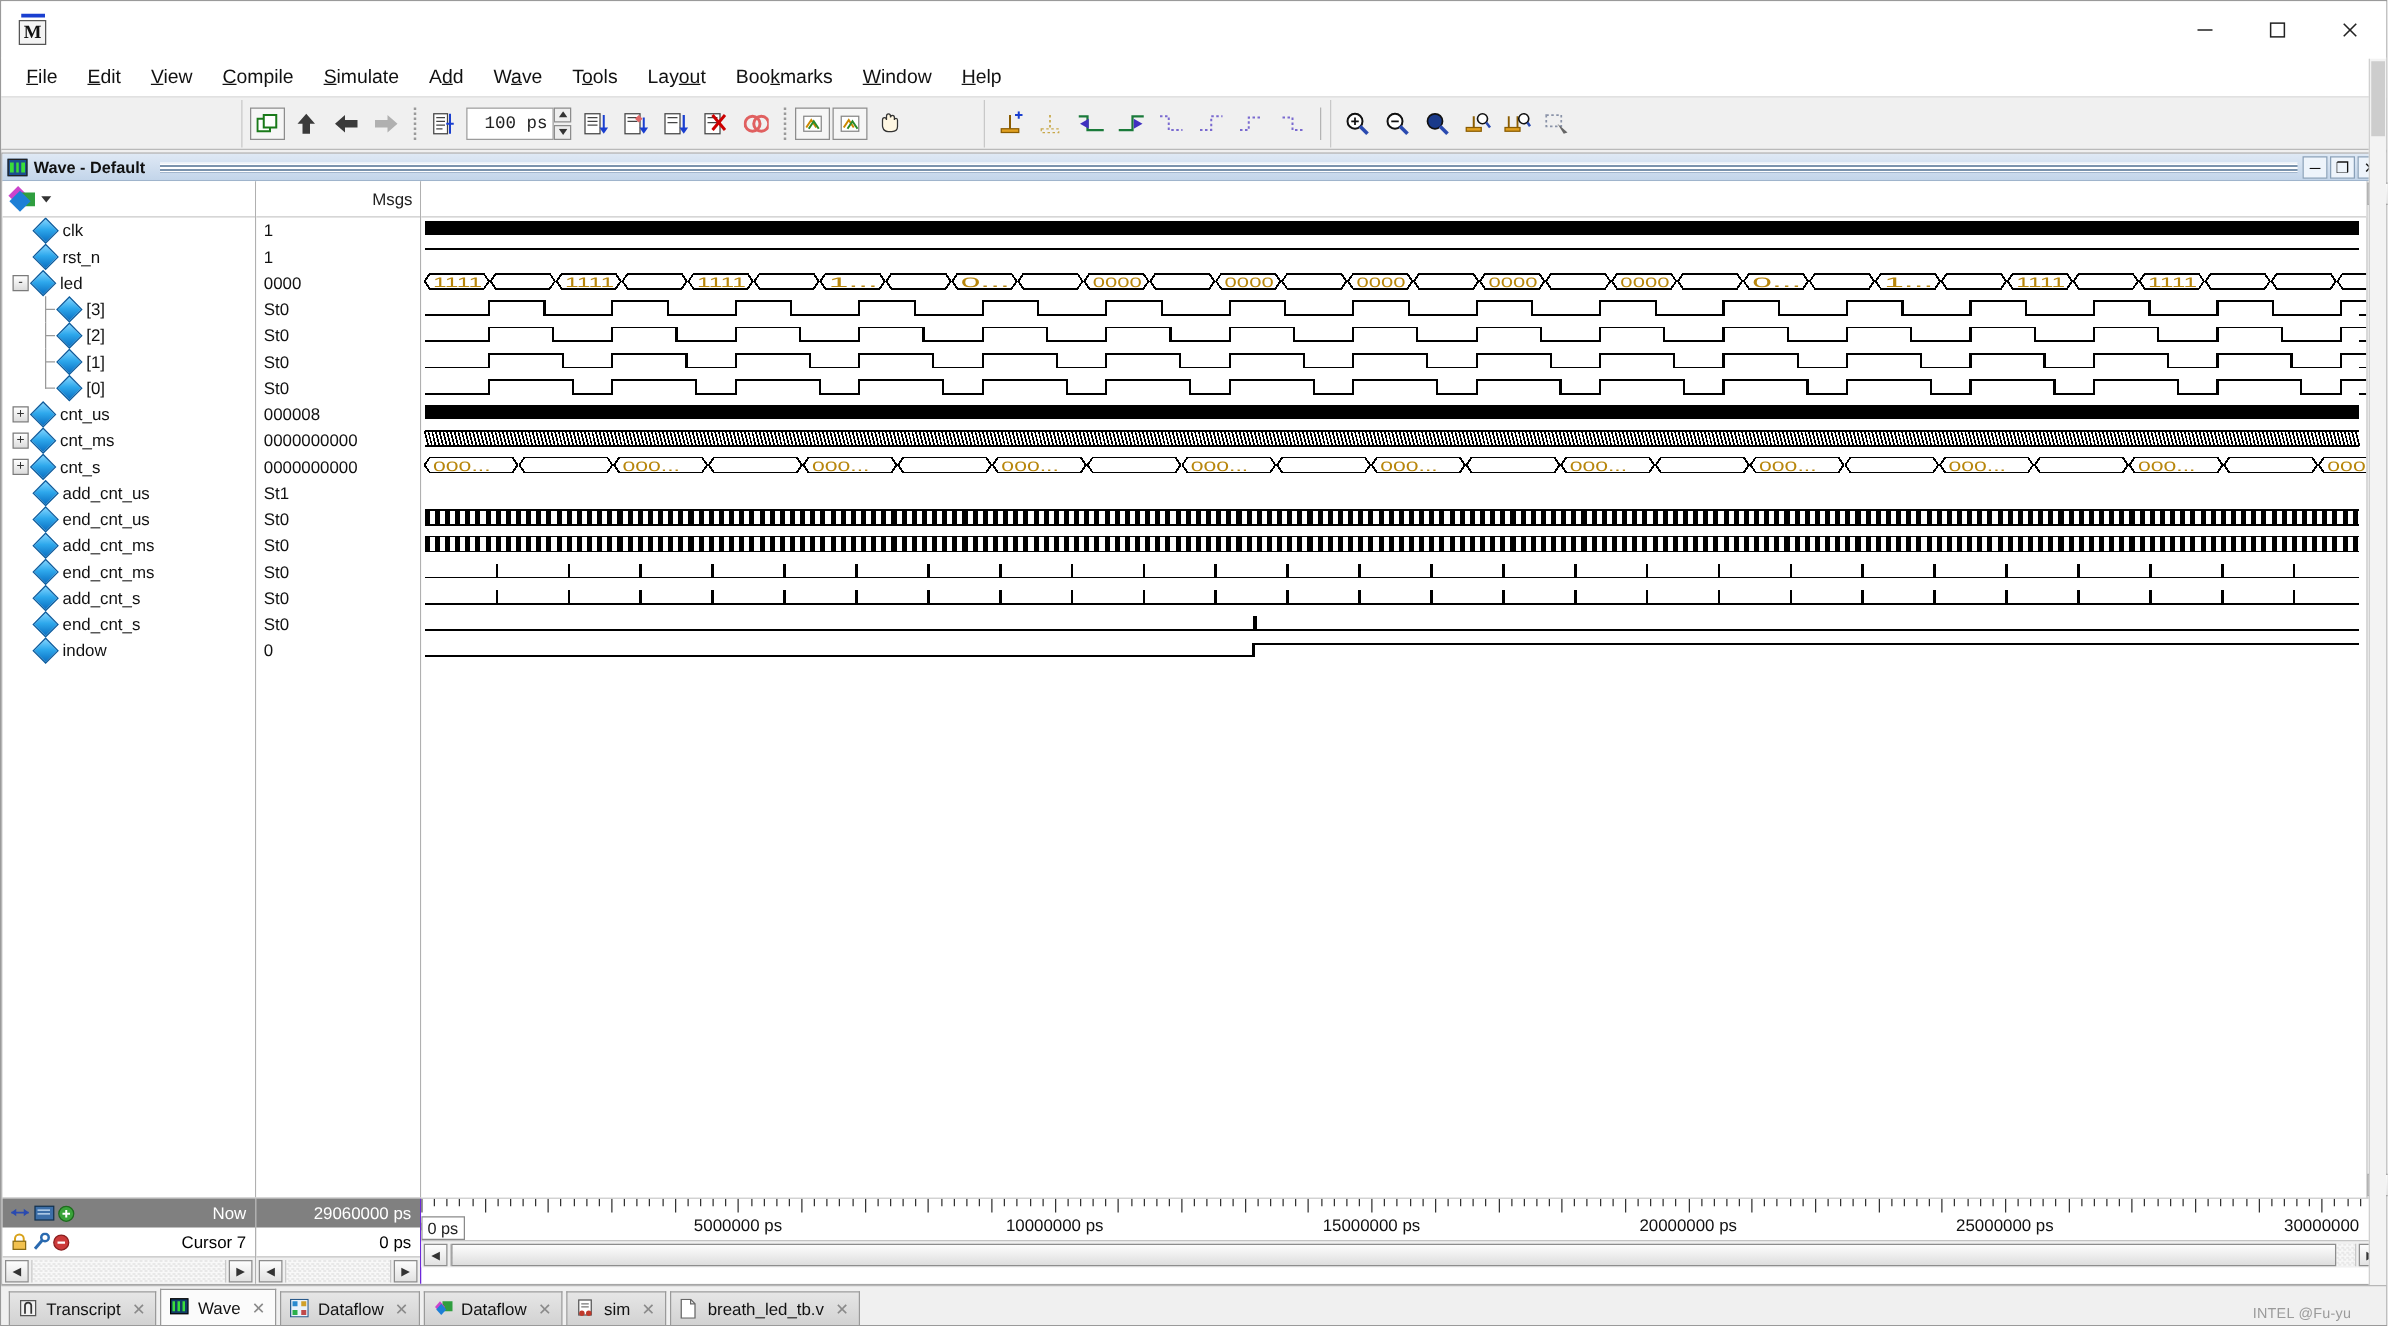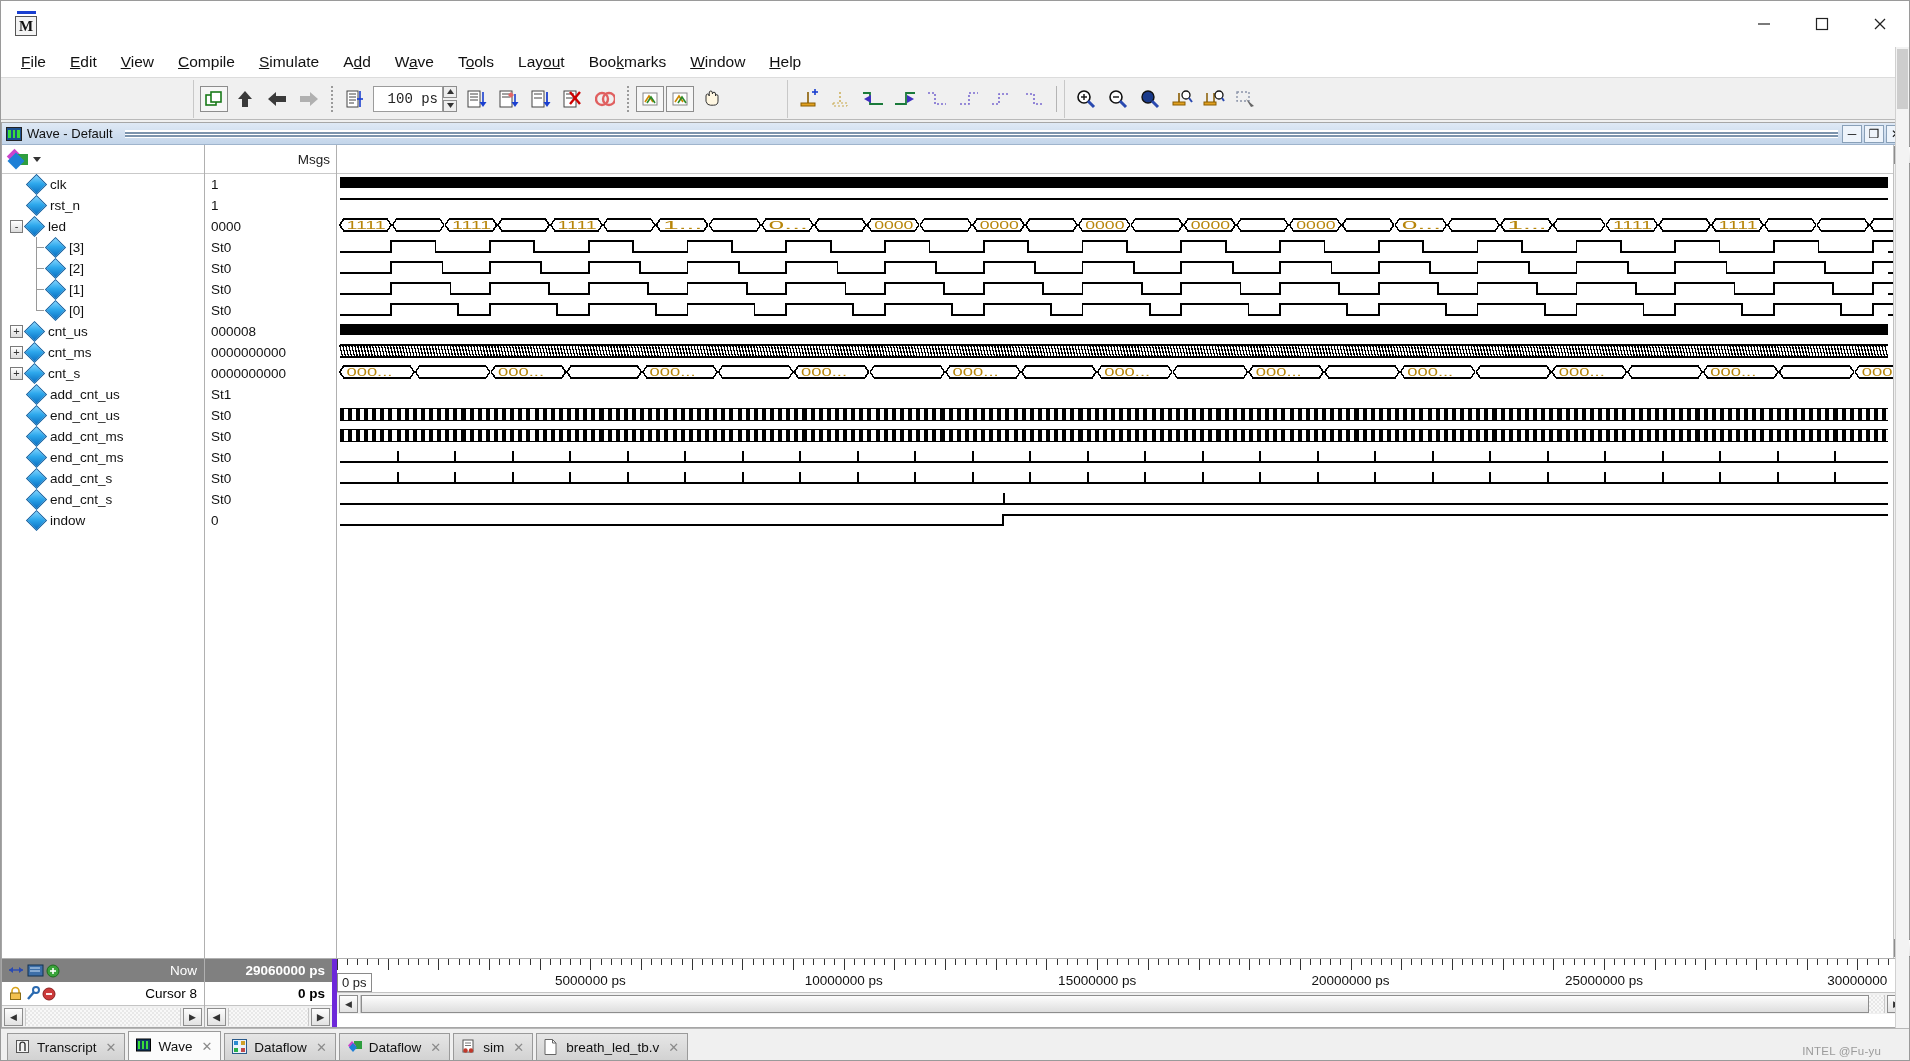--- a/index.html
+++ b/index.html
@@ -127,21 +127,21 @@
   }
   .wave-ticon {
     width: 16px; height: 14px; background: #1c4f8f;
     border: 1px solid #222; margin-right: 5px;
     display:flex; align-items:center; justify-content:center;
     flex: 0 0 auto;
   }
   .wave-ticon i {
     display:block; width:3px; height:8px; background:#3ade3a; margin:0 1px;
   }
-  .wave-title { font-size: 13px; color: #111; margin-right: 8px; white-space: nowrap; }
+  .wave-title { font-size: 13px; color: #111; margin-right: 8px; white-space: nowrap; font-weight: bold; }
   .grip {
     flex: 1 1 auto; height: 8px; margin: 0 4px;
     background: repeating-linear-gradient(to bottom,
       #ffffff 0px, #ffffff 1px, #7b93ad 1px, #7b93ad 3px);
     border-top: 1px solid #fff;
   }
   .wave-wbtn {
     width: 20px; height: 18px; margin-right: 2px;
     border: 1px solid #89a0b8; background: #eef4fb;
     display:flex; align-items:center; justify-content:center;
@@ -207,21 +207,21 @@
   }
 
   
   .wf-scroll { flex: 1 1 auto; position: relative; overflow: hidden; }
   .wf-inner  { position: absolute; inset: 0; }
   .wf-row { position: absolute; left: 0; right: 0; height: 21px; }
 
   
   .wave-foot { flex: 0 0 auto; display: flex; border-top: 1px solid #b0b0b0; background:#fff;}
   .foot-left { width: 203px; flex: 0 0 203px; border-right: 1px solid #b0b0b0; }
-  .foot-mid  { width: 132px; flex: 0 0 132px; border-right: 5px solid #6d28d9; font-weight: bold; }
+  .foot-mid  { width: 132px; flex: 0 0 132px; border-right: 1px solid #6d28d9; }
   .foot-right{ flex: 1 1 auto; min-width: 0; position: relative; }
 
   .cur-row { height: 23px; display:flex; align-items:center; font-size:13.5px; }
   .cur-row .lbl { flex:1 1 auto; text-align:right; padding-right:7px; }
   .cur-row.now { background:#808080; color:#fff; }
   .cur-row.now .lbl { color:#fff; }
   .cur-icons { display:flex; align-items:center; padding-left:6px; gap:2px; }
 
   .hscroll {
     height: 22px; background:#f0f0f0; display:flex; align-items:center;
@@ -1565,21 +1565,21 @@
             </svg>
             <svg width="15" height="15" viewBox="0 0 15 15">
               <circle cx="11" cy="4" r="3" fill="none" stroke="#2a6ab0" stroke-width="2"></circle>
               <line x1="9" y1="6" x2="3" y2="13" stroke="#2a6ab0" stroke-width="2.4"></line>
             </svg>
             <svg width="14" height="14" viewBox="0 0 14 14">
               <circle cx="7" cy="7" r="6" fill="#cc3a3a" stroke="#8a1f1f"></circle>
               <line x1="4" y1="7" x2="10" y2="7" stroke="#fff" stroke-width="1.8"></line>
             </svg>
           </div>
-          <div class="lbl">Cursor 8</div>
+          <div class="lbl">Cursor 7</div>
         </div>
         <div class="hscroll">
           <div class="sb-btn">◀</div>
           <div class="sb-track"></div>
           <div class="sb-btn">▶</div>
         </div>
       </div>
 
       <div class="foot-mid">
         <div class="cur-row now">

